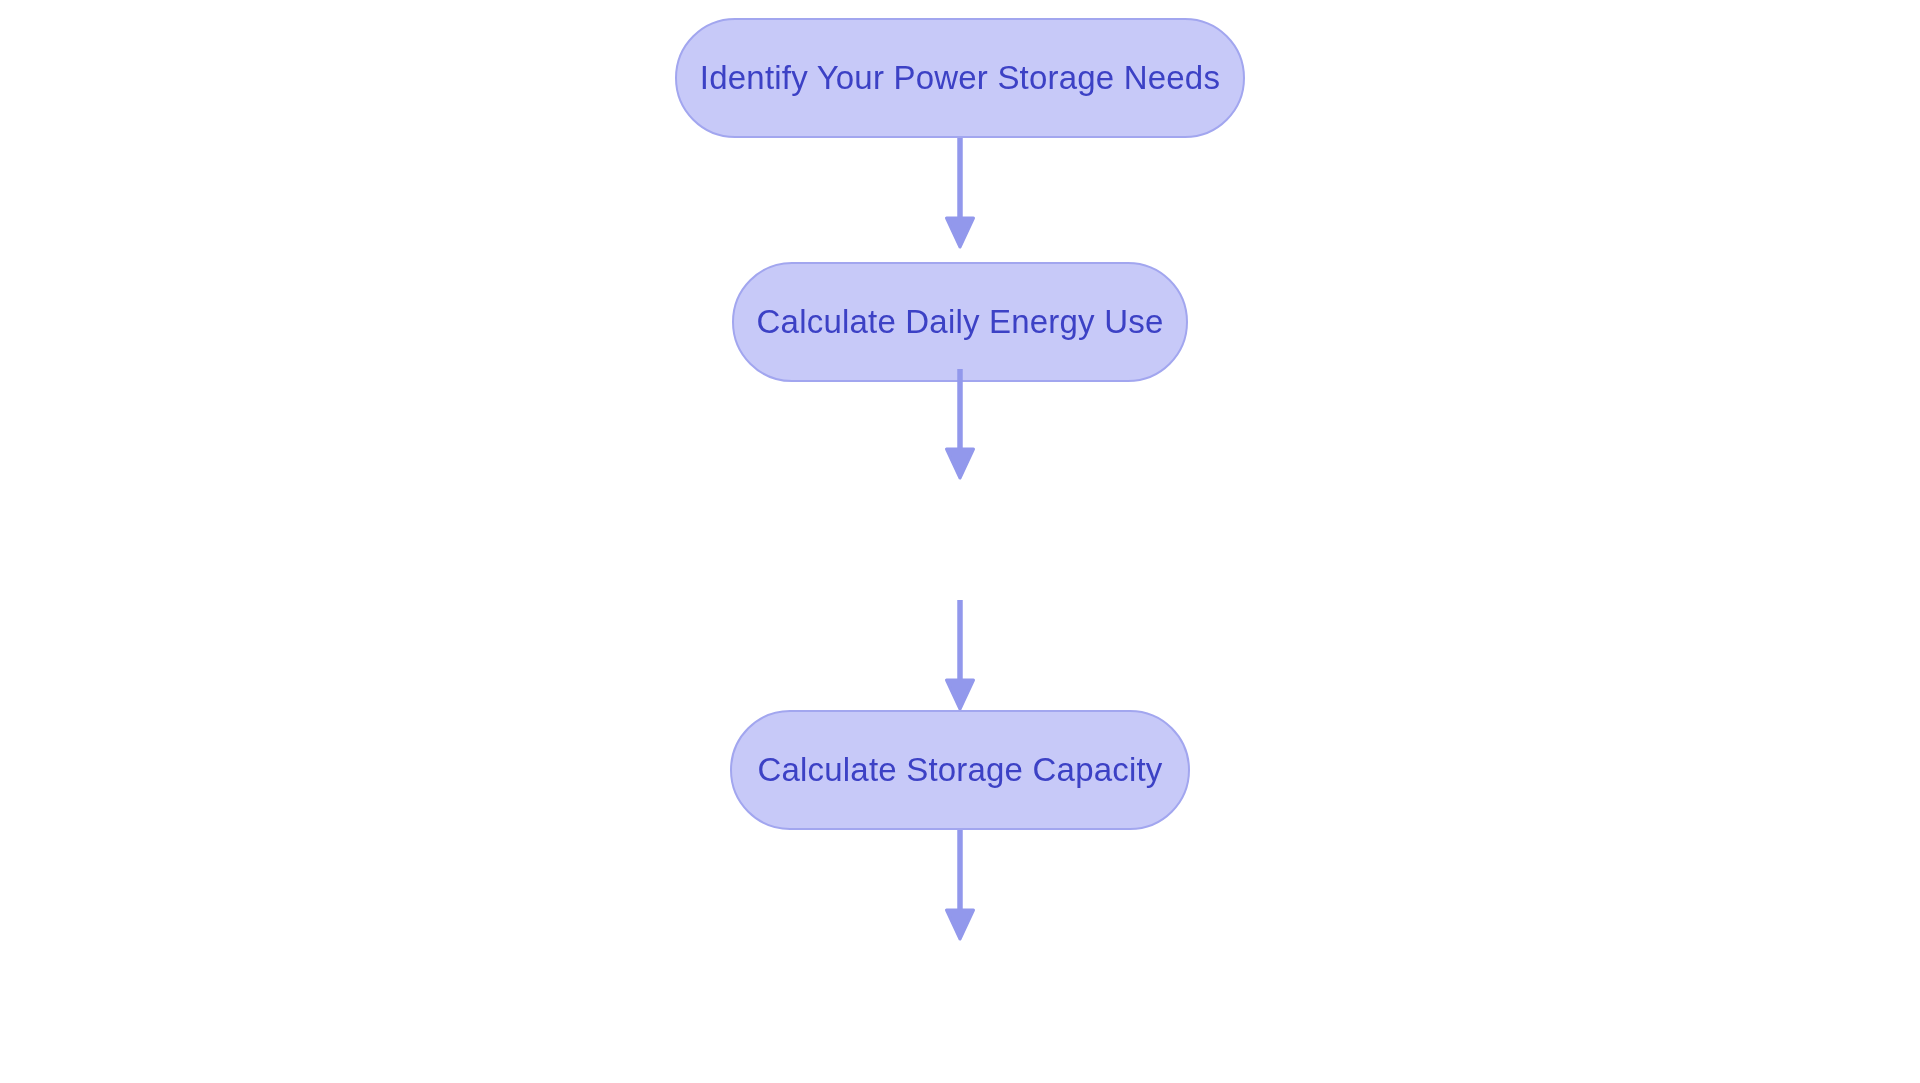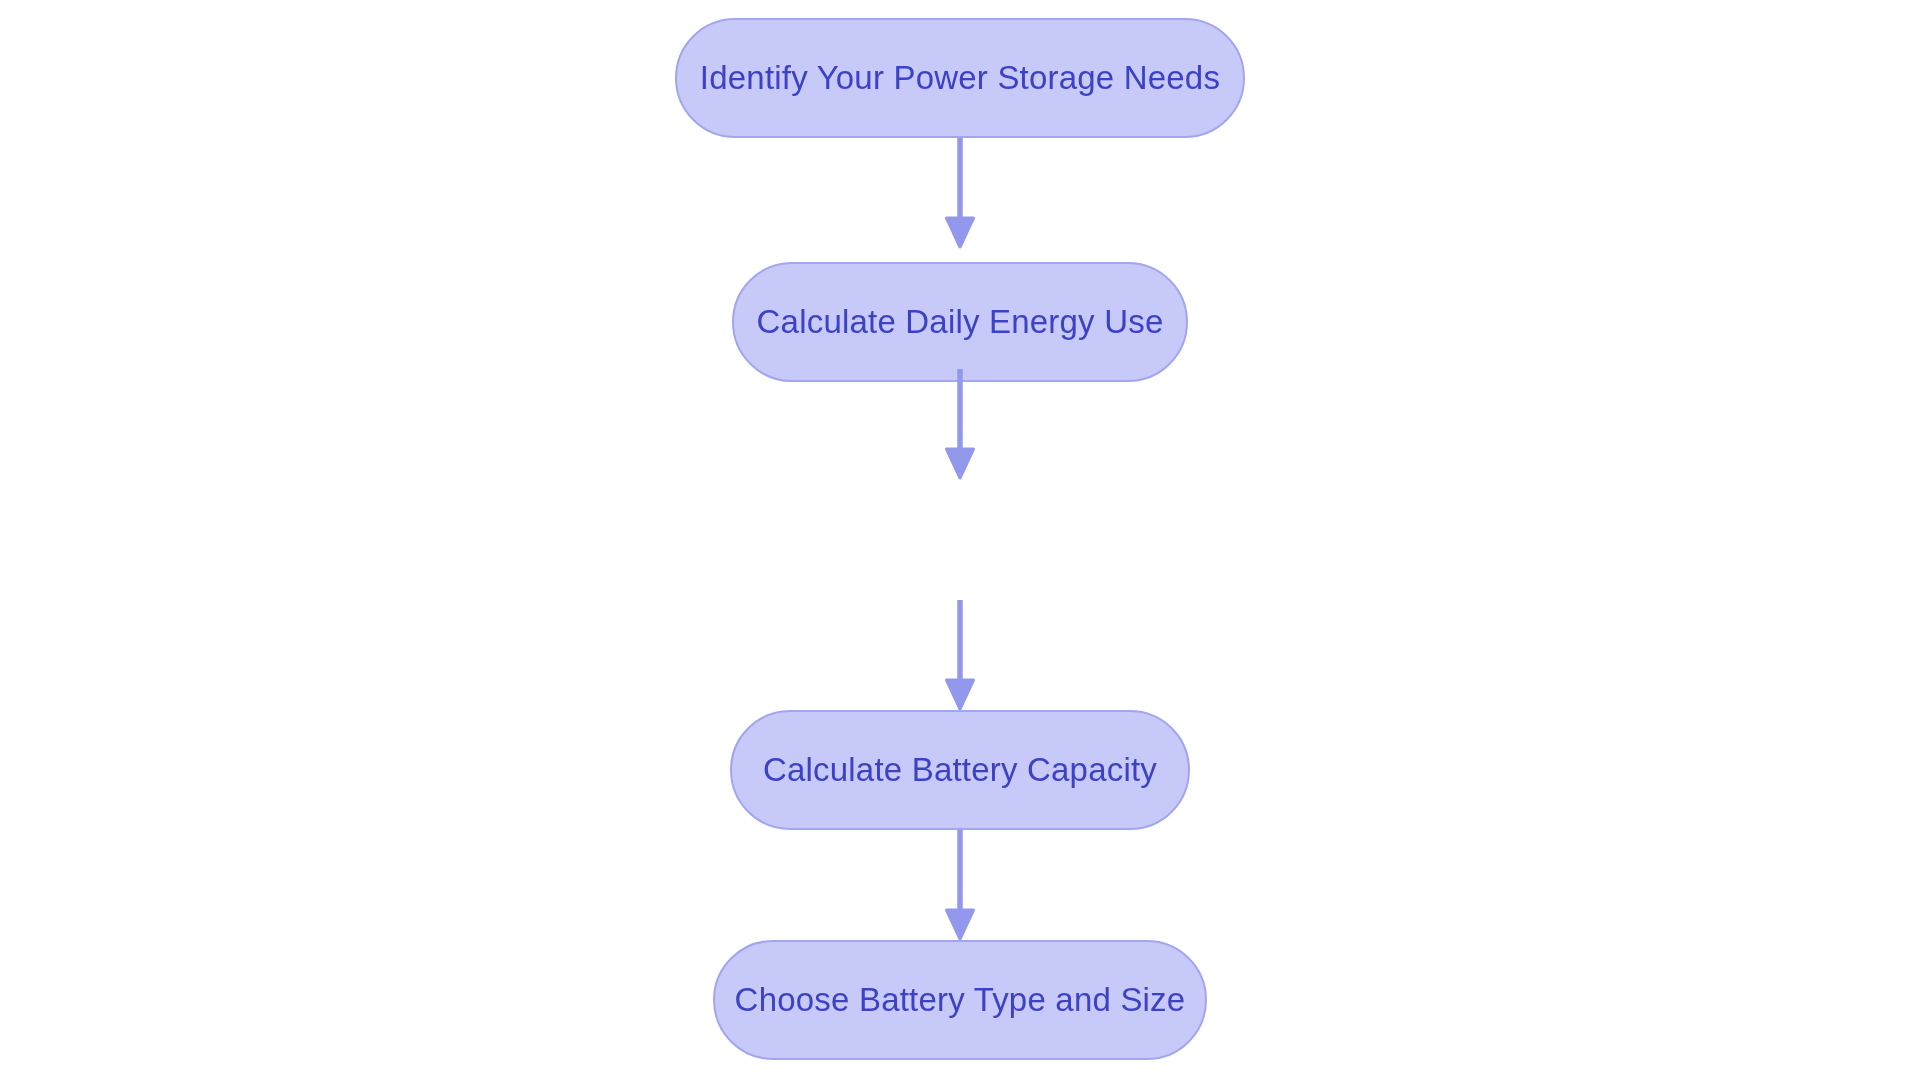--- a/index.html
+++ b/index.html
@@ -75,25 +75,22 @@
     <path d="M20 109 L6.5 80 L33.5 80 Z" fill="var(--arrow, #9298ec)" stroke="var(--arrow, #9298ec)" stroke-width="3" stroke-linejoin="round"></path>
   </svg>
 
 
   <svg class="arrow a3" viewBox="0 0 40 111" aria-hidden="true">
     <line x1="20" y1="0" x2="20" y2="82" stroke="var(--arrow, #9298ec)" stroke-width="5.5"></line>
     <path d="M20 109 L6.5 80 L33.5 80 Z" fill="var(--arrow, #9298ec)" stroke="var(--arrow, #9298ec)" stroke-width="3" stroke-linejoin="round"></path>
   </svg>
 
   <div class="node n4">
-    <span class="node-label">Calculate Battery Capacity</span>
+    <span class="node-label">Calculate Storage Capacity</span>
   </div>
 
   <svg class="arrow a4" viewBox="0 0 40 111" aria-hidden="true">
     <line x1="20" y1="0" x2="20" y2="82" stroke="var(--arrow, #9298ec)" stroke-width="5.5"></line>
     <path d="M20 109 L6.5 80 L33.5 80 Z" fill="var(--arrow, #9298ec)" stroke="var(--arrow, #9298ec)" stroke-width="3" stroke-linejoin="round"></path>
   </svg>
 
-  <div class="node n5">
-    <span class="node-label">Choose Battery Type and Size</span>
-  </div>
 
 </div>
 
 </body></html>

